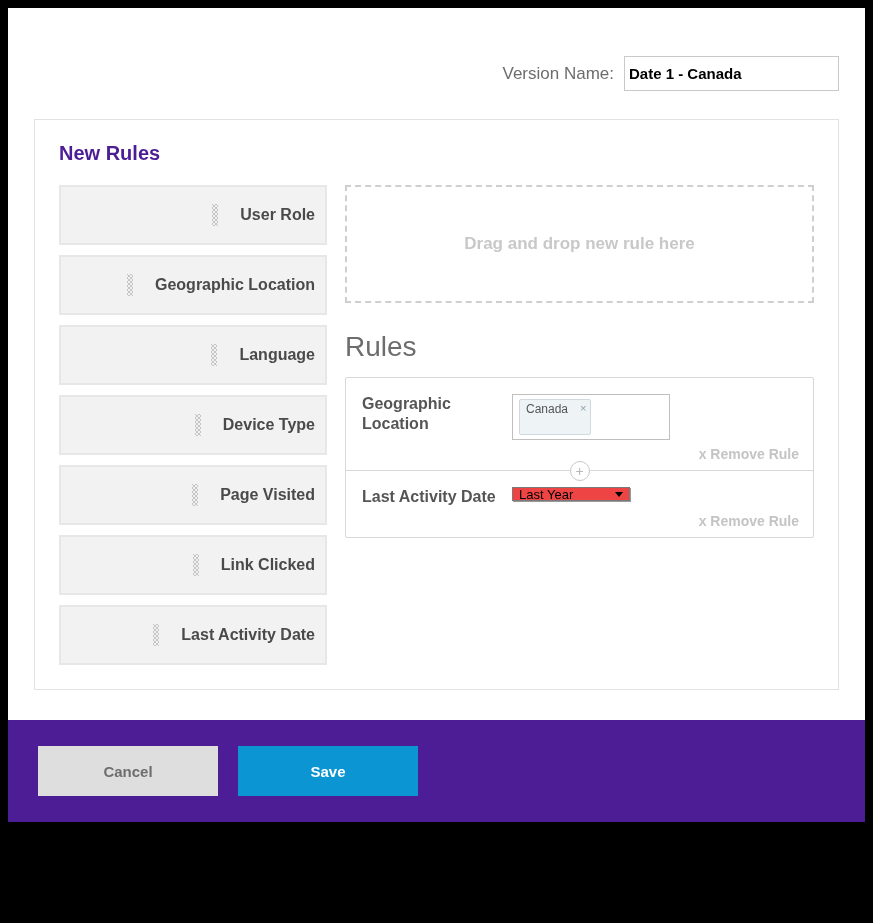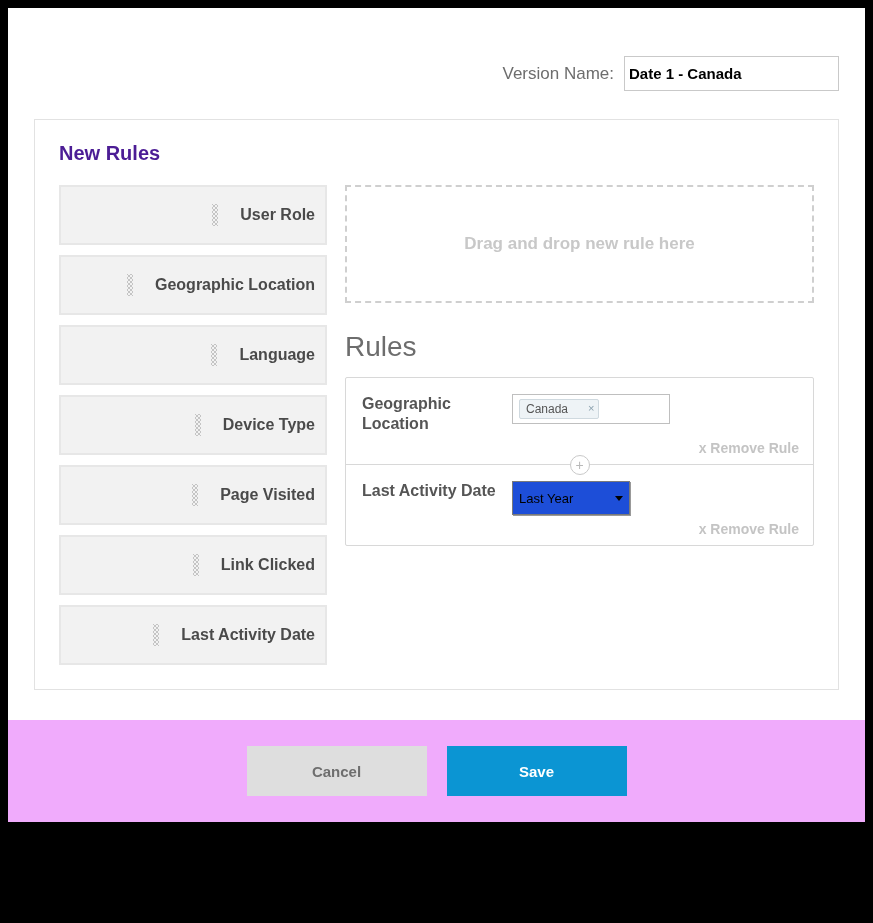--- a/index.html
+++ b/index.html
@@ -170,41 +170,41 @@
     flex-wrap: wrap;
     gap: 4px;
     align-items: center;
     background: #fff;
   }
   .tag {
     background: #eef3f6;
     border: 1px solid #cfd9df;
     border-radius: 2px;
     font-size: 12px;
-    padding: 2px 4px 2px 6px;
+    padding: 2px 4px 18px 6px;
     color: #555;
     display: inline-flex;
     align-items: flex-start;
-    gap: 20px;
+    gap: 12px;
   }
   .tag .x {
     font-size: 11px;
     color: #8aa0ad;
     cursor: pointer;
   }
   .selectwrap {
     border: 1px solid #7a7a7a;
     width: 118px;
-    height: 34px;
+    height: 14px;
     display: flex;
     align-items: center;
     padding: 0 6px;
     font-size: 13px;
     justify-content: space-between;
-    background: #1d4ed8;
+    background: #ef4444;
     box-shadow: 1px 1px 0 rgba(0,0,0,0.4);
     gap: 32px;
   }
   .selectwrap .caret {
     width: 0; height: 0;
     border-left: 4px solid transparent;
     border-right: 4px solid transparent;
     border-top: 5px solid #000;
   }
   .remove-link {
@@ -226,24 +226,24 @@
     border-radius: 50%;
     background: #fff;
     color: #b9b9b9;
     font-size: 14px;
     line-height: 18px;
     text-align: center;
     z-index: 2;
   }
 
   .modal-footer {
-    background: #f0abfc;
+    background: #4c1d95;
     padding: 26px 30px;
     display: flex;
-    justify-content: center;
+    justify-content: flex-start;
     gap: 20px;
   }
   .btn {
     min-width: 180px;
     height: 50px;
     border: none;
     font-size: 15px;
     font-weight: 600;
     cursor: pointer;
   }

